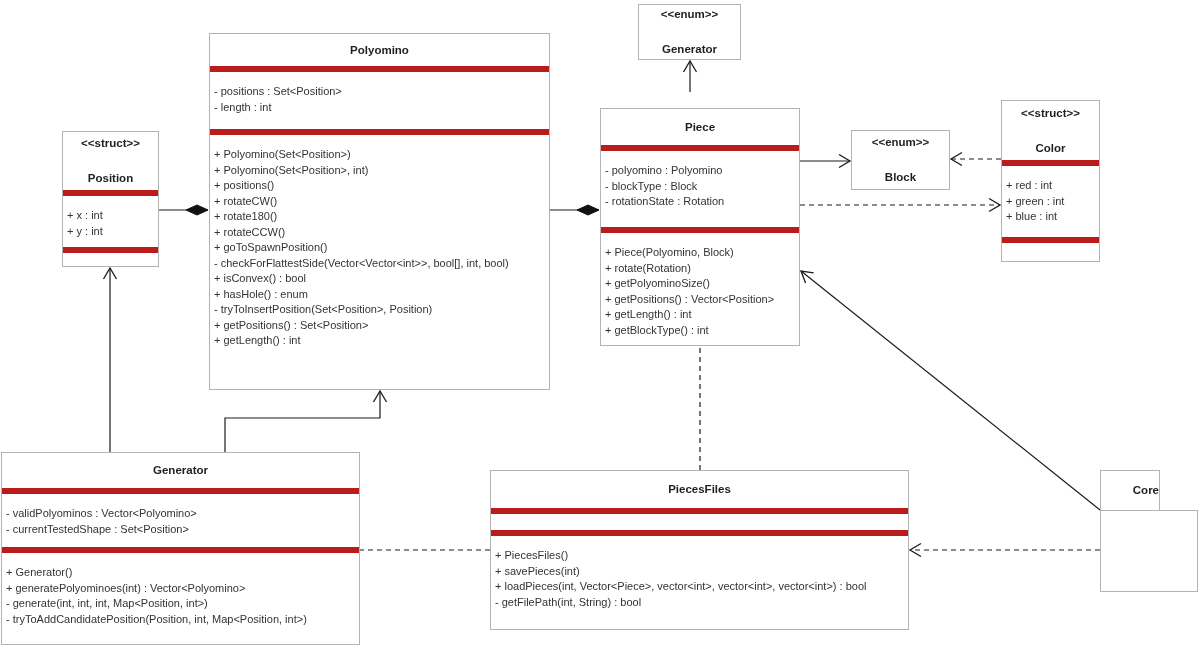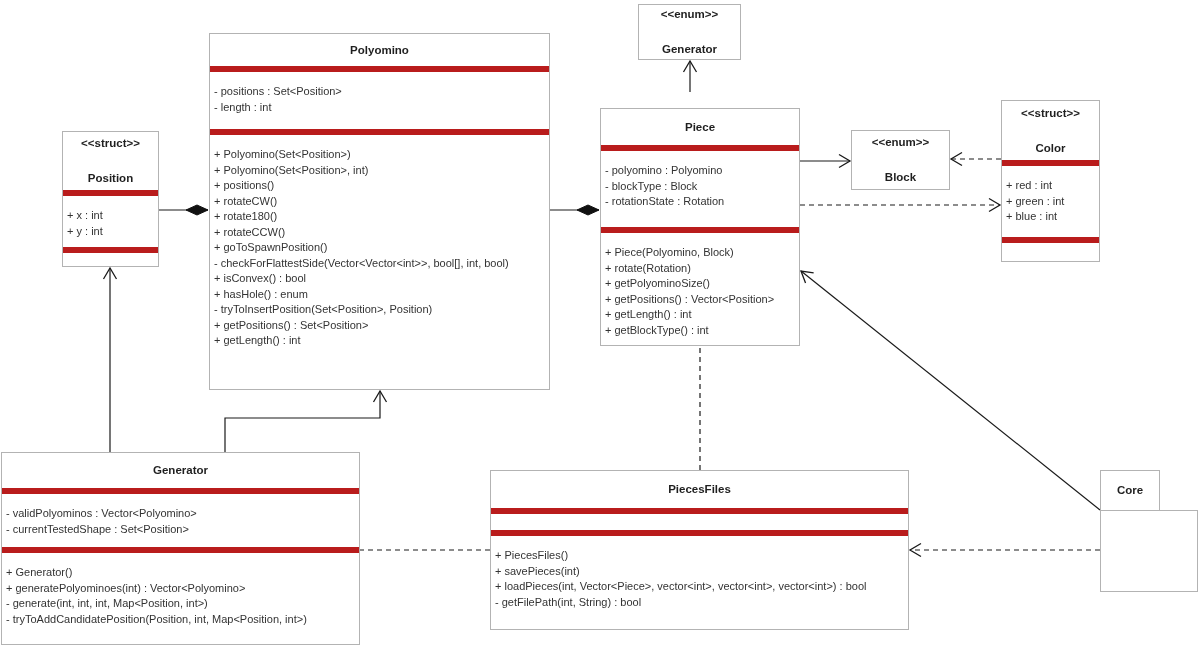--- a/index.html
+++ b/index.html
@@ -70,21 +70,21 @@
   .box-generator  .uml-title { height:35px; }
   .box-generator  .c-attrs   { height:59px; }
   .box-generator  .c-methods { height:97px; }
 
   .box-piecesfiles { left:490px; top:470px; width:419px; height:160px; }
   .box-piecesfiles .uml-title { height:37px; }
   .box-piecesfiles .c-attrs   { height:22px; padding:0; }
   .box-piecesfiles .c-methods { height:99px; }
 
   .box-core-tab  { left:1100px; top:470px; width:60px; height:41px; }
-  .box-core-tab  .uml-title { height:39px; }
+  .box-core-tab  .uml-title { height:39px;align-items:flex-end; }
   .box-core-body { left:1100px; top:510px; width:98px; height:82px; }
 </style>
 </head>
 <body>
 
 <div id="canvas">
 
   <svg id="wires" viewBox="0 0 1201 651" xmlns="http://www.w3.org/2000/svg">
     <defs>
       <marker id="mArrow" markerUnits="userSpaceOnUse" markerWidth="14" markerHeight="16" viewBox="0 0 14 16" refX="12" refY="8" orient="auto">

